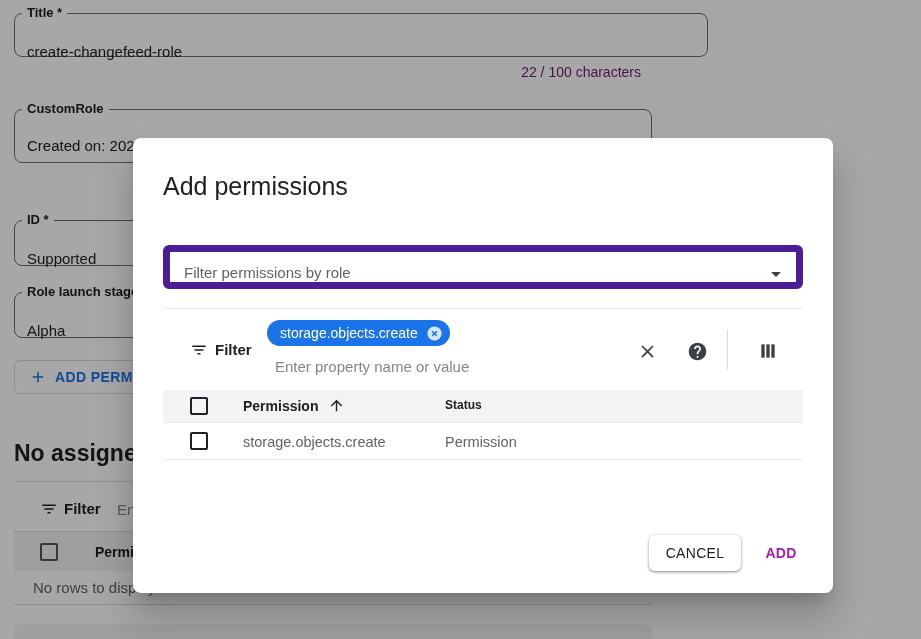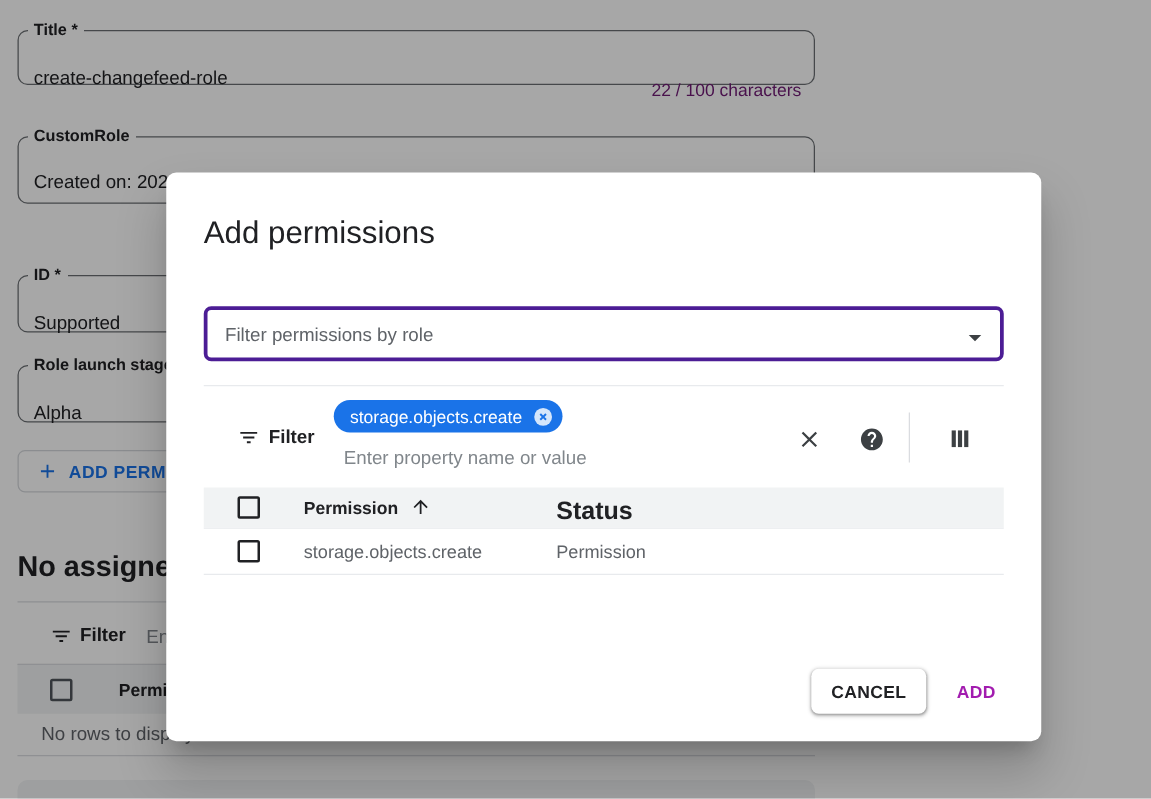--- a/index.html
+++ b/index.html
@@ -48,21 +48,21 @@
   .scrim { position:absolute; inset:0; background:rgba(0,0,0,0.345); z-index:10; }
 
   
   .dialog { position:absolute; left:133px; top:138px; width:700px; height:455px;
     background:#fff; border-radius:8px; z-index:20;
     box-shadow:0 11px 15px -7px rgba(0,0,0,.2), 0 24px 38px 3px rgba(0,0,0,.18); }
   .dlg-title { position:absolute; left:30px; top:31px; font-size:25px; line-height:34px;
     font-weight:400; color:#202124; }
 
   .role-select { position:absolute; left:30px; top:107px; width:640px; height:44px;
-    border:3px solid #4c1d95; border-radius:6px; background:#fff; }
+    border:7px solid #4c1d95; border-radius:6px; background:#fff; }
   .role-select .ph { position:absolute; left:14px; top:12px; font-size:15px; color:#5f6368; }
   .role-select .caret { position:absolute; right:8px; top:10px; }
 
   .toolbar { position:absolute; left:30px; top:170px; width:640px; height:82px;
     border-top:1px solid #e8eaed; }
   .tb-filter-icon { position:absolute; left:27px; top:32px; }
   .tb-filter-label { position:absolute; left:52px; top:32px; font-size:15px; font-weight:700; color:#202124; }
   .chip { position:absolute; left:104px; top:11px; height:26px; border-radius:14px;
     background:#1a73e8; display:inline-flex; align-items:center; gap:7px; padding:0 6px 0 13px; }
   .chip .chip-text { color:#fff; font-size:14px; white-space:nowrap; }
@@ -72,44 +72,44 @@
   .tb-clear { left:472px; top:30px; }
   .tb-help  { left:522px; top:30px; }
   .tb-vdiv  { position:absolute; left:564px; top:21px; width:1px; height:40px; background:#dadce0; }
   .tb-cols  { left:593px; top:30px; }
 
   .ptable { position:absolute; left:30px; top:252px; width:640px; }
   .phead { position:relative; height:32px; background:#f1f3f4; }
   .phead .cbx { position:absolute; left:27px; top:7px; }
   .phead .col-perm { position:absolute; left:80px; top:8px; font-size:14px; font-weight:700; color:#202124; }
   .phead .sort { position:absolute; left:165px; top:7px; }
-  .phead .col-status { position:absolute; left:282px; top:8px; font-size:20px; font-weight:700; color:#202124; }
+  .phead .col-status { position:absolute; left:282px; top:8px; font-size:12px; font-weight:700; color:#202124; }
   .prow { position:relative; height:38px; background:#fff;
     border-top:1px solid #e8eaed; border-bottom:1px solid #e8eaed; }
   .prow .cbx { position:absolute; left:27px; top:9px; }
   .prow .cell-perm { position:absolute; left:80px; top:11px; font-size:14.5px; color:#5f6368; }
   .prow .cell-status { position:absolute; left:282px; top:11px; font-size:14.5px; color:#5f6368; }
 
   .btn-cancel { position:absolute; left:516px; top:397px; width:92px; height:36px;
     background:#fff; border:none; border-radius:6px; cursor:pointer;
     box-shadow:0 1px 2px rgba(0,0,0,.3), 0 1px 3px 1px rgba(0,0,0,.15);
-    font-family:"Liberation Sans",sans-serif; font-size:14px; font-weight:700;
+    font-family:"Liberation Sans",sans-serif; font-size:14px; font-weight:400;
     letter-spacing:.3px; color:#202124; }
   .btn-add { position:absolute; left:618px; top:397px; width:60px; height:36px;
     background:none; border:none; font-family:"Liberation Sans",sans-serif;
     font-size:14px; font-weight:600; letter-spacing:.3px; color:#a21caf; }
 </style>
 </head>
 <body>
 
 <div class="screen">
 
   <div class="bg-page">
 
-    <fieldset class="outfield" style="left:14px;top:16px;width:638px;height:52px">
+    <fieldset class="outfield" style="left:14px;top:5px;width:694px;height:52px">
       <legend>Title *</legend>
       <div class="val">create-changefeed-role</div>
     </fieldset>
     <div class="char-counter">22 / 100 characters</div>
 
     <fieldset class="outfield" style="left:14px;top:101px;width:638px;height:62px">
       <legend>CustomRole</legend>
       <div class="val" style="top:20px">Created on: 2022-11-02</div>
     </fieldset>
 

